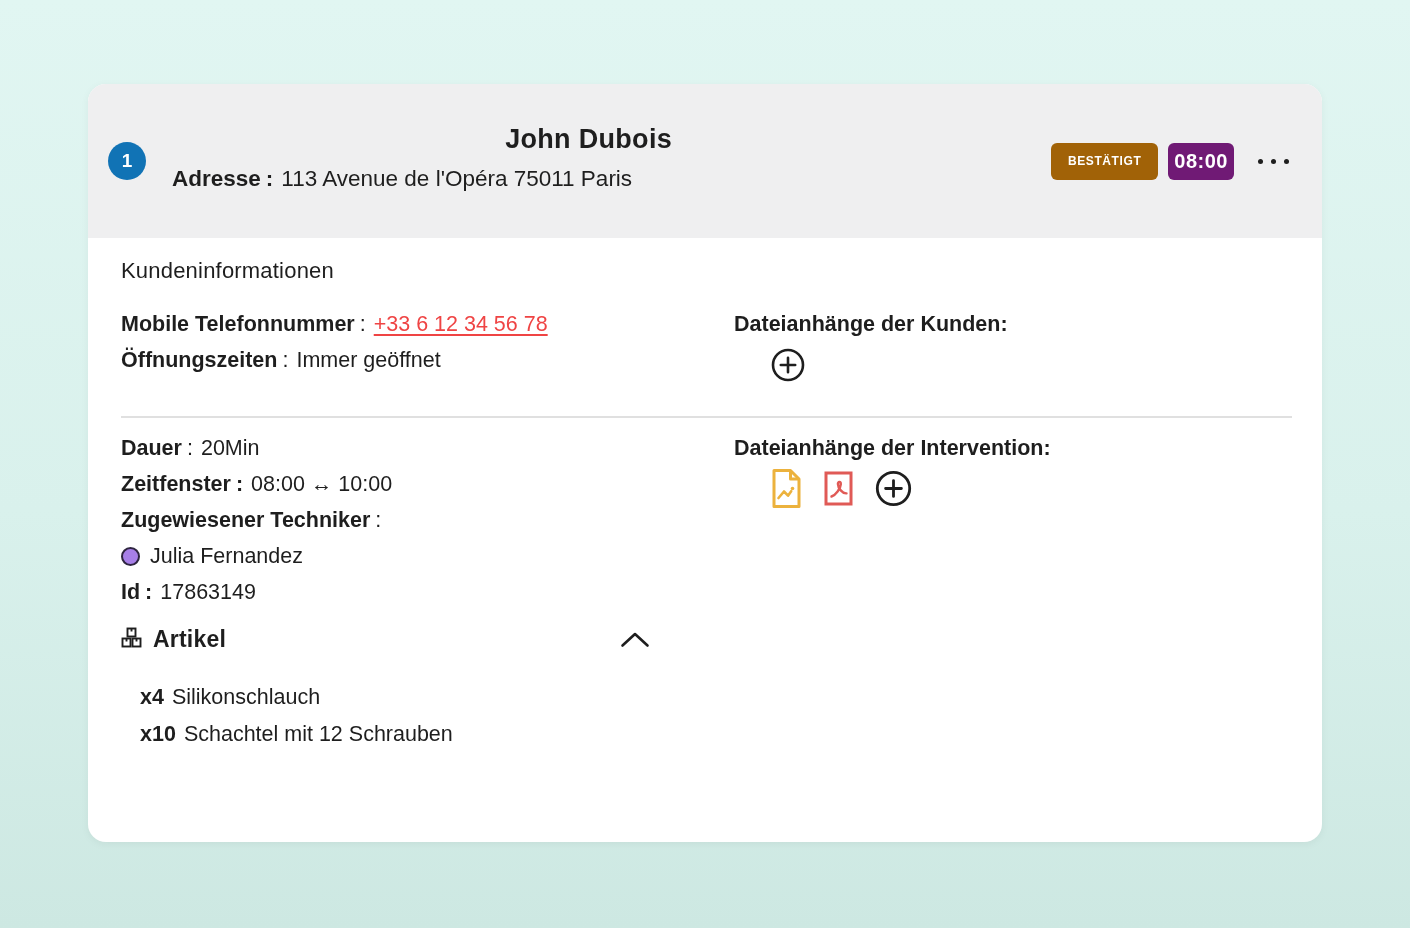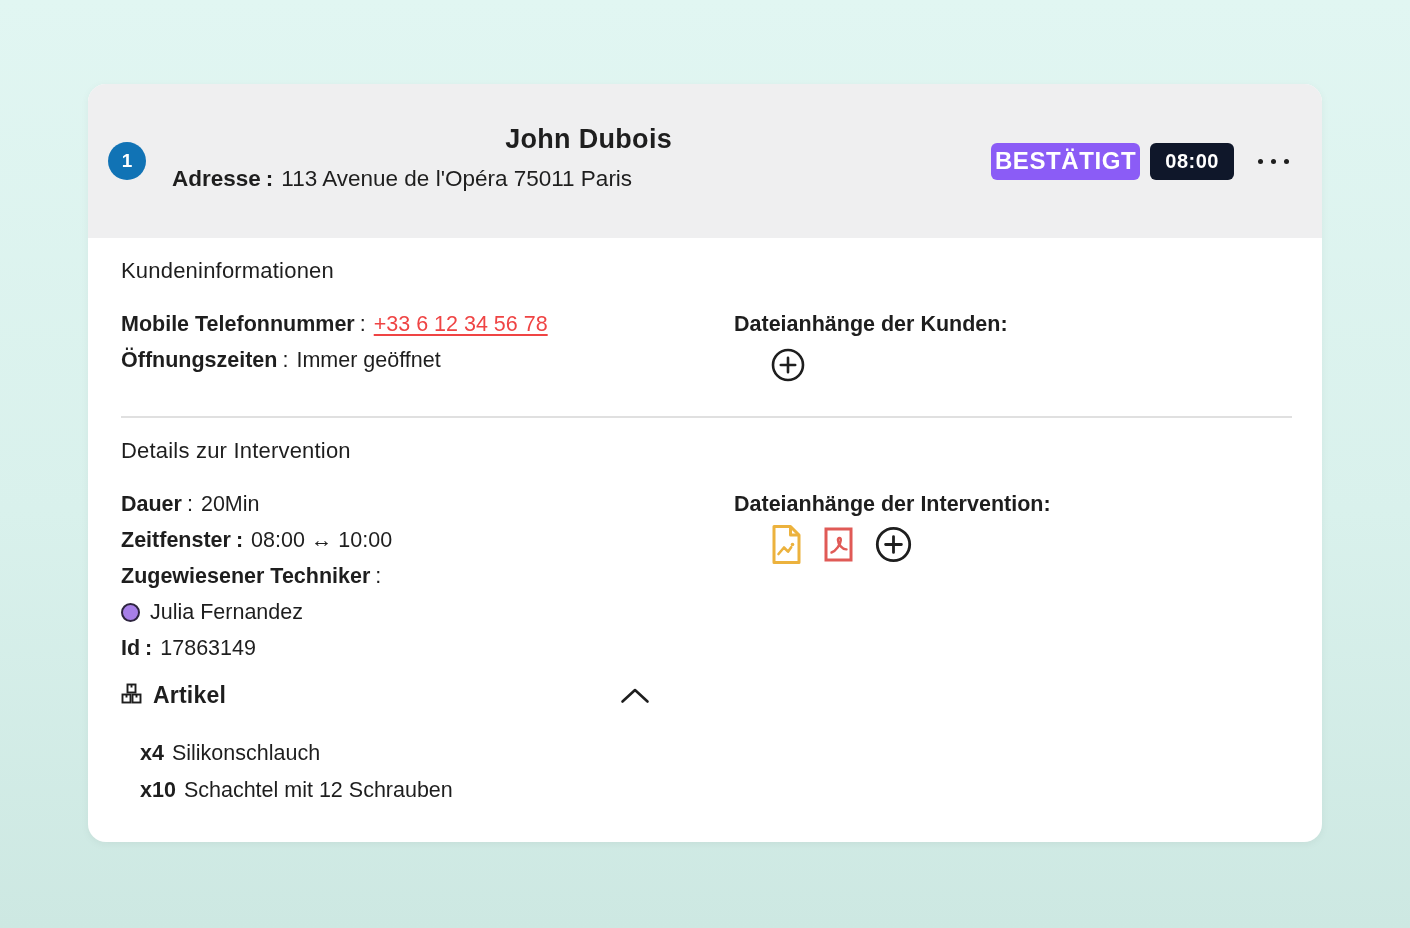--- a/index.html
+++ b/index.html
@@ -37,22 +37,22 @@
   .title { font-size: 27px; font-weight: 700; margin-bottom: 4px; letter-spacing: 0.3px; text-align: right; }
   .address { font-size: 22.5px; line-height: 40px; }
   .b { font-weight: 700; }
   .sep { margin: 0 8px 0 5px; }
   .header-right { margin-left: auto; display: flex; align-items: center; gap: 10px; }
   .badge {
     border-radius: 6px; color: #fff; font-weight: 700;
     height: 37px; display: flex; align-items: center;
     cursor: pointer; border: none;
   }
-  .badge.green { background: #8b5cf6; font-size: 24px; letter-spacing: 0.6px; padding: 0 4px; }
-  .badge.blue  { background: #0f172a; font-size: 20px; letter-spacing: 0.5px; padding: 0 15px; }
+  .badge.green { background: #a16207; font-size: 12px; letter-spacing: 0.6px; padding: 0 17px; }
+  .badge.blue  { background: #701a75; font-size: 20px; letter-spacing: 0.5px; padding: 0 6px; }
   .more { display: flex; gap: 8px; padding: 8px 5px; margin-left: 9px; cursor: pointer; }
   .more i { width: 5px; height: 5px; border-radius: 50%; background: #1e1e1e; }
 
   .card-body { padding: 0 30px 0 33px; }
   h2 {
     font-size: 22px; font-weight: 400;
     margin: 20px 0 22px; letter-spacing: 0.2px;
   }
   h2.second { margin-top: 20px; }
   .cols { display: grid; grid-template-columns: 613px 1fr; }
@@ -119,21 +119,20 @@
               <circle cx="17" cy="17" r="15" fill="none" stroke="#1e1e1e" stroke-width="2.6"></circle>
               <path d="M17 9.8v14.4M9.8 17h14.4" stroke="#1e1e1e" stroke-width="2.6" stroke-linecap="round"></path>
             </svg>
           </span>
         </button>
       </div>
     </div>
 
     <hr class="divider">
 
-    <h2 class="second">Details zur Intervention</h2>
     <div class="cols">
       <div>
         <div class="row"><span class="b">Dauer</span><span class="sep">:</span><span>20Min</span></div>
         <div class="row"><span class="b">Zeitfenster</span><span class="b sep">:</span><span>08:00 ↔ 10:00</span></div>
         <div class="row"><span class="b">Zugewiesener Techniker</span><span class="sep">:</span></div>
         <div class="tech-row">
           <span class="avatar-dot"></span>
           <span>Julia Fernandez</span>
         </div>
         <div class="row"><span class="b">Id</span><span class="b sep">:</span><span>17863149</span></div>

